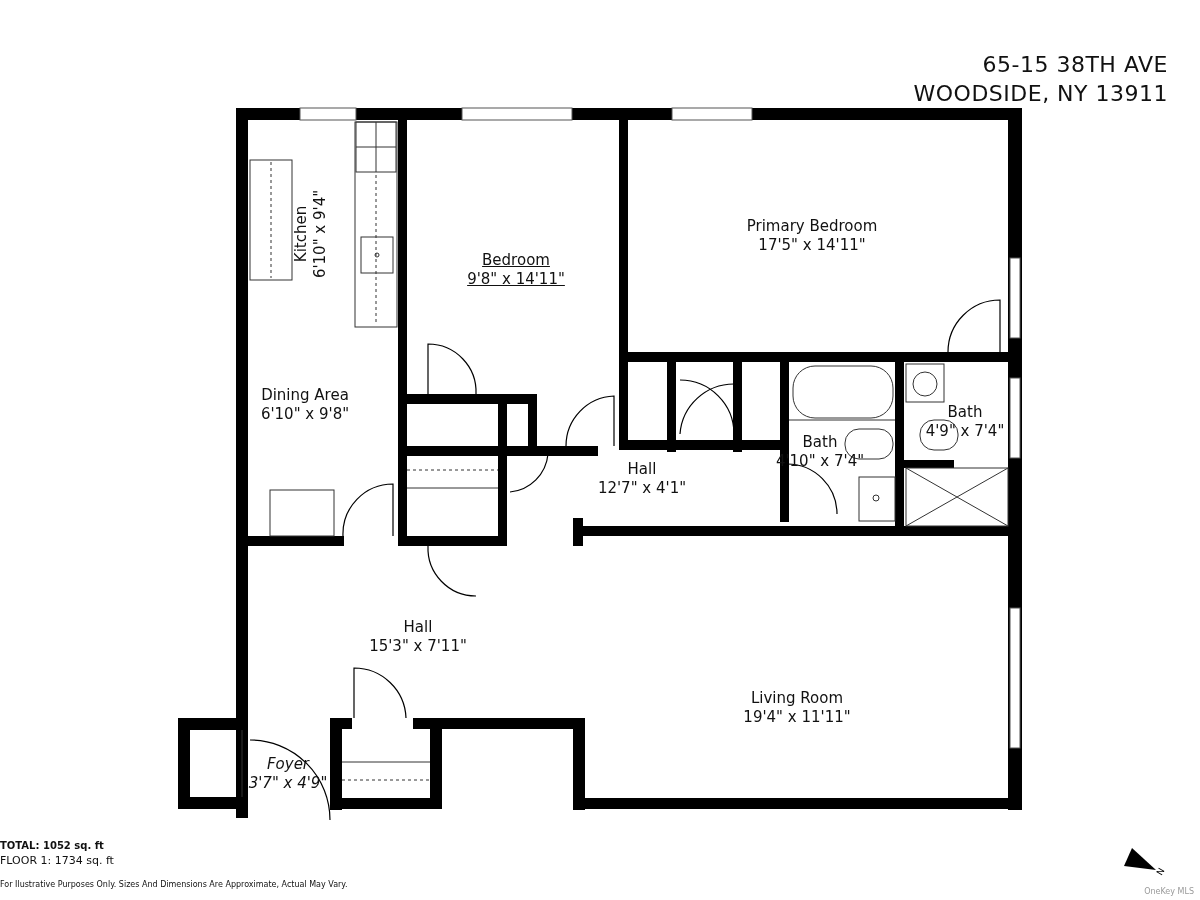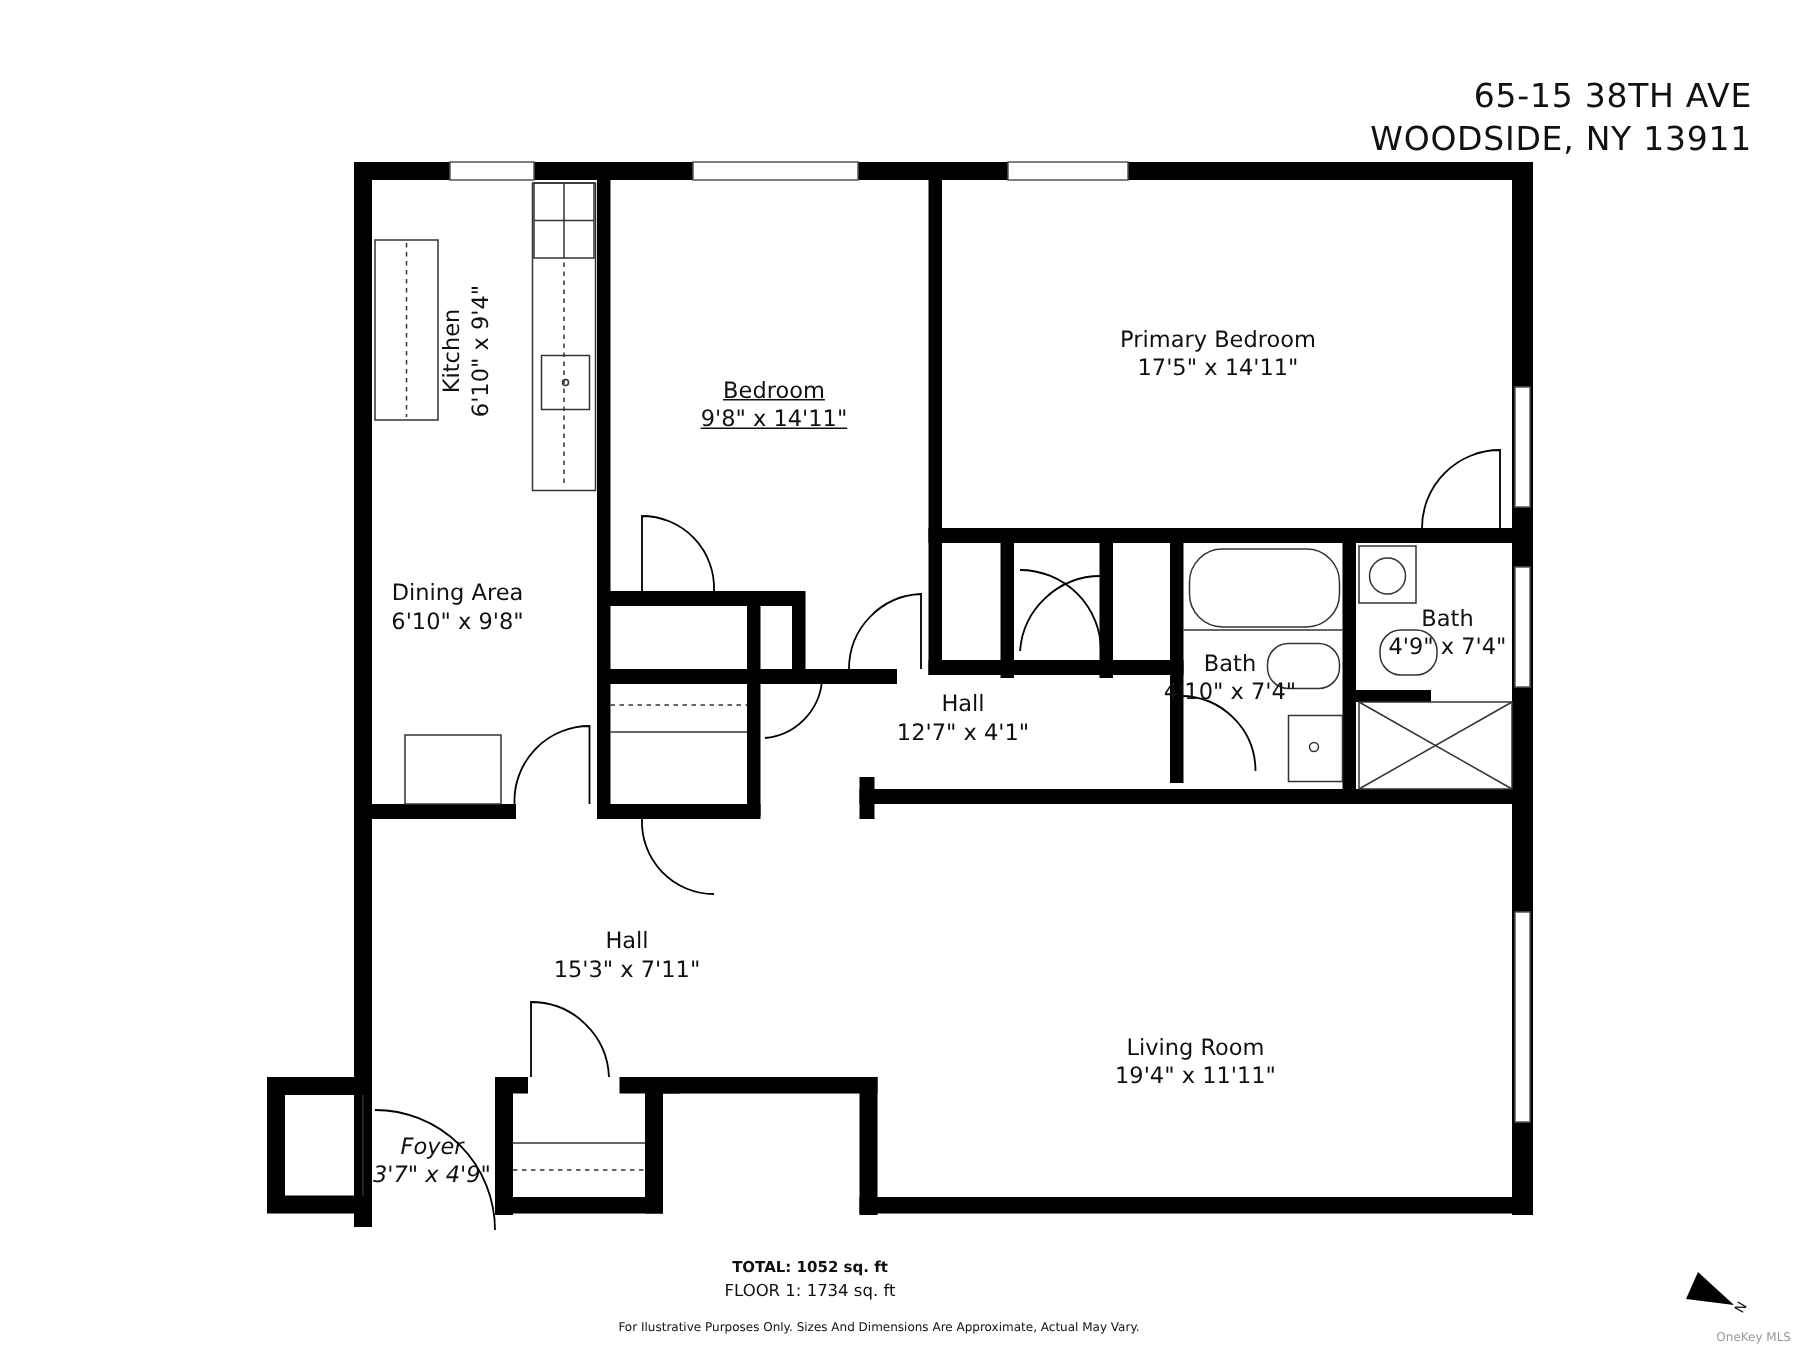--- a/index.html
+++ b/index.html
@@ -6,21 +6,21 @@
   body { width:1200px; height:900px; position:relative; overflow:hidden;
          font-family:"DejaVu Sans", sans-serif; color:#111; }
   .address { position:absolute; right:32px; top:14px; text-align:right;
              font-size:22px; line-height:29px; letter-spacing:0.5px; color:#111;margin-top:36px; }
   .address div { white-space:nowrap; }
   svg.plan { position:absolute; left:0; top:0; }
   .room-label { position:absolute; text-align:center; font-size:15px; line-height:19px; color:#111;
                 white-space:nowrap; transform:translate(-50%,-50%); }
   .room-label .dim { display:block; }
   .kitchen-label { transform:translate(-50%,-50%) rotate(-90deg); }
-  .footer { position:absolute; left:0; width:1080px; text-align:center; }
+  .footer { position:absolute; left:0; width:1080px; }
   .total { top:840px; font-size:10px; font-weight:bold; left:0; width:1080px; }
   .floor { top:854px; font-size:11px; left:0; width:1080px; }
   .disclaimer { top:880px; font-size:8px; left:0; width:1172px; }
   .credit { position:absolute; right:6px; bottom:4px; font-size:8px; color:#9a9a9a; }
   .compass { position:absolute; left:1122px; top:844px; }
 </style>
 </head>
 <body>
 
 <div class="address">

